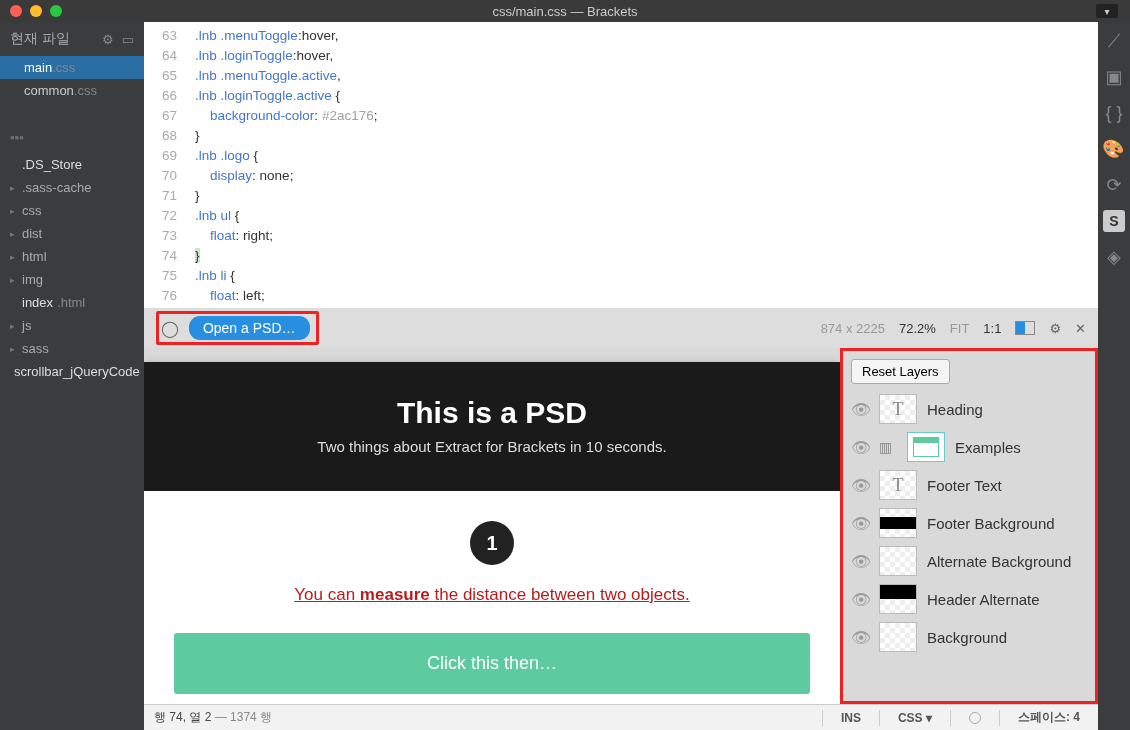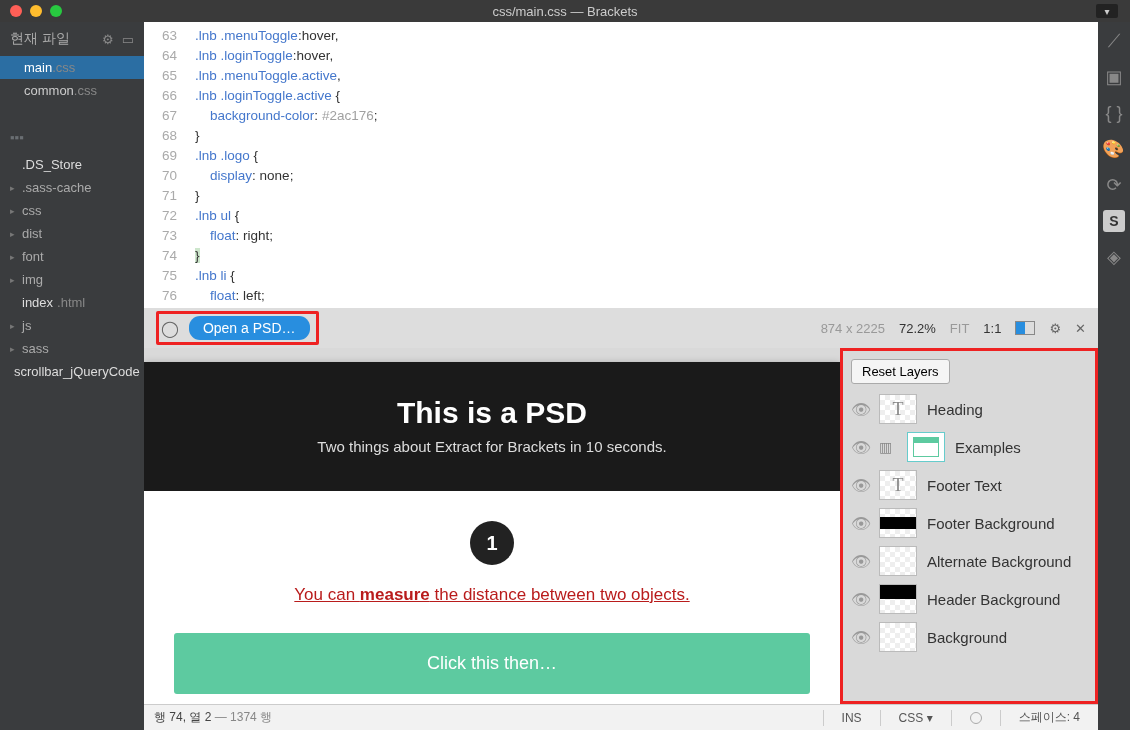--- a/index.html
+++ b/index.html
@@ -77,21 +77,21 @@
 .layer-label { font-size:15px; color:#333;}
 
 .right-rail { width: 32px; background: #3a3c3e; display:flex; flex-direction:column; align-items:center; padding-top:8px; gap:14px; color:#888; font-size:18px;}
 .rail-icon { width:22px; height:22px; display:flex; align-items:center; justify-content:center; cursor:pointer;}
 .rail-icon.active { background:#ccc; color:#333; border-radius:3px; font-weight:bold; font-size:14px;}
 
 .statusbar { height:26px; background:#f2f2f2; border-top:1px solid #ccc; display:flex; align-items:center; font-size:12px; color:#555; padding:0 10px;}
 .sb-left { flex:1; color:#888;}
 .sb-left .dark{color:#444;}
 .sb-sep { width:1px; height:16px; background:#ccc; margin:0 10px;}
-.sb-item { padding:0 8px; color:#555;}
+.sb-item { padding:0 8px; color:#555;font-weight:bold;}
 .sb-circle { width:12px; height:12px; border:1.5px solid #aaa; border-radius:50%;}
 </style>
 </head>
 <body>
 
 <div class="titlebar">
   <div class="traffic-lights">
     <div class="tl tl-close"></div>
     <div class="tl tl-min"></div>
     <div class="tl tl-max"></div>
@@ -130,21 +130,21 @@
         <div class="tree-item">
           <span class="tree-arrow">▸</span>
           <span class="label">css</span>
         </div>
         <div class="tree-item">
           <span class="tree-arrow">▸</span>
           <span class="label">dist</span>
         </div>
         <div class="tree-item">
           <span class="tree-arrow">▸</span>
-          <span class="label">font</span>
+          <span class="label">html</span>
         </div>
         <div class="tree-item">
           <span class="tree-arrow">▸</span>
           <span class="label">img</span>
         </div>
         <div class="tree-item">
           <span class="tree-arrow"></span>
           <span class="label bright">index</span>
           <span class="ext-dim">.html</span>
         </div>
@@ -274,21 +274,21 @@
               <span class="layer-label">Footer Background</span>
             </div>
             <div class="layer-row">
               <span class="eye">👁</span>
               <div class="thumb"></div>
               <span class="layer-label">Alternate Background</span>
             </div>
             <div class="layer-row">
               <span class="eye">👁</span>
               <div class="thumb header-bg"></div>
-              <span class="layer-label">Header Background</span>
+              <span class="layer-label">Header Alternate</span>
             </div>
             <div class="layer-row">
               <span class="eye">👁</span>
               <div class="thumb"></div>
               <span class="layer-label">Background</span>
             </div>
           </div>
       </div>
     </div>
 

